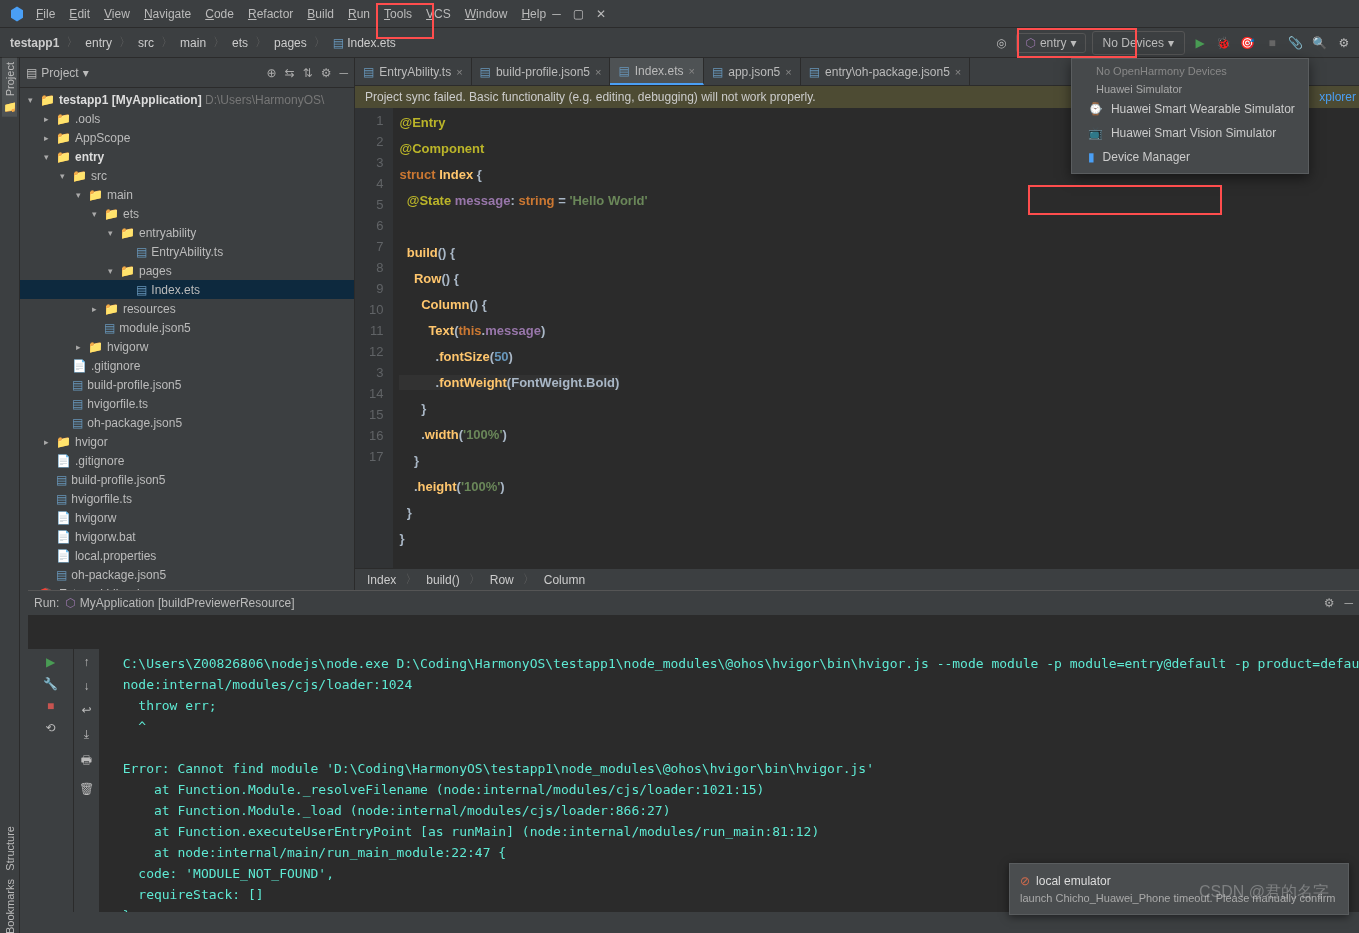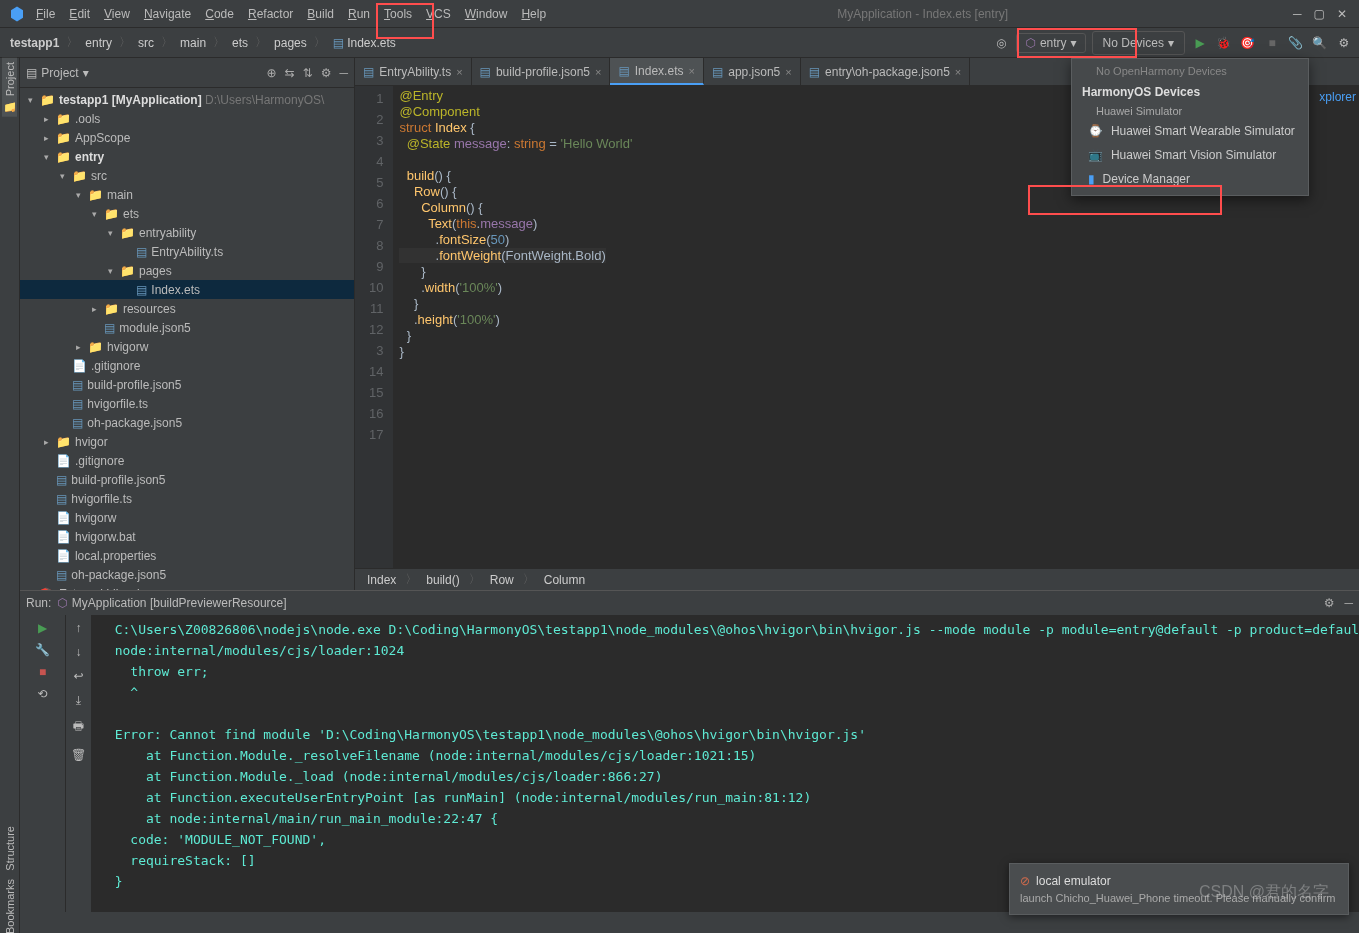--- a/index.html
+++ b/index.html
@@ -33,21 +33,21 @@
 .bold { font-weight:bold; color:#ddd;}
 .arrow { width:10px; color:#aaa; font-size:9px;}
 .editor-area { flex:1; display:flex; flex-direction:column; background:#2b2b2b; overflow:hidden;}
 .tabs { display:flex; height:28px; background:#3c3f41; border-bottom:1px solid #2b2b2b; align-items:flex-end; overflow:hidden;}
 .tab { display:flex; align-items:center; gap:5px; padding:4px 8px; background:#3c3f41; border-right:1px solid #2b2b2b; cursor:pointer; height:27px; white-space:nowrap;}
 .tab.active { background:#4e5254; border-bottom:2px solid #4a9ff5;}
 .tab .close { color:#888; font-size:11px;}
 .sync-warn { background:#4d4b33; color:#ccc; padding:4px 10px; font-size:12px; display:flex; align-items:center;}
 .code-body { flex:1; display:flex; font-family:Consolas,monospace; font-size:13px; overflow:auto; background:#2b2b2b;}
 .gutter { background:#313335; color:#606366; text-align:right; padding:2px 10px 0 14px; line-height:21px; user-select:none;}
-.code { padding:2px 0 0 6px; line-height:16px; white-space:pre; color:#a9b7c6;}
+.code { padding:2px 0 0 6px; line-height:26px; white-space:pre; color:#a9b7c6;font-weight:bold;}
 .k-ann { color:#bbb529; }
 .k-key { color:#cc7832; }
 .k-str { color:#6a8759; }
 .k-num { color:#6897bb; }
 .k-prop{color:#9876aa;}
 .k-punct{color:#a9b7c6;}
 .hl-line{background:#323232;}
 .bc-bottom { height:22px; background:#3c3f41; border-top:1px solid #2b2b2b; display:flex; align-items:center; padding:0 8px; gap:4px; color:#bbb; font-size:12px;}
 .run-panel { height:322px; background:#2b2b2b; border-top:1px solid #555; display:flex; flex-direction:column;}
 .run-header { height:24px; background:#3c3f41; display:flex; align-items:center; padding:0 6px; justify-content:space-between;}
@@ -93,21 +93,20 @@
       <span class="menu-item"><span class="ul">N</span>avigate</span>
       <span class="menu-item"><span class="ul">C</span>ode</span>
       <span class="menu-item"><span class="ul">R</span>efactor</span>
       <span class="menu-item"><span class="ul">B</span>uild</span>
       <span class="menu-item"><span class="ul">R</span>un</span>
       <span class="menu-item"><span class="ul">T</span>ools</span>
       <span class="menu-item"><span class="ul">V</span>CS</span>
       <span class="menu-item"><span class="ul">W</span>indow</span>
       <span class="menu-item"><span class="ul">H</span>elp</span>
     </div>
-  <div class="title-center">MyApplication - Index.ets [entry]</div>
   <div class="win-controls">
     <span>─</span>
     <span>▢</span>
     <span>✕</span>
   </div>
 </div>
 
 <div class="toolbar">
   <div class="breadcrumbs" id="breadcrumbs">
       <span class="crumb">
@@ -357,20 +356,21 @@
           <span style="color:#6897bb;">▤</span>
           <span>app.json5</span>
           <span class="close">×</span>
         </div>
         <div class="tab">
           <span style="color:#6897bb;">▤</span>
           <span>entry\oh-package.json5</span>
           <span class="close">×</span>
         </div>
       </div>
+    <div class="sync-warn">Project sync failed. Basic functionality (e.g. editing, debugging) will not work properly.</div>
     <div class="code-body">
       <div class="gutter" id="line-gutter">
           <div>1</div>
           <div>2</div>
           <div>3</div>
           <div>4</div>
           <div>5</div>
           <div>6</div>
           <div>7</div>
           <div>8</div>
@@ -407,21 +407,21 @@
         <span class="sep">〉</span>
         <span class="crumb">build()</span>
         <span class="sep">〉</span>
         <span class="crumb">Row</span>
         <span class="sep">〉</span>
         <span class="crumb">Column</span>
       </div>
   </div>
 </div>
 
-<div class="run-panel" style="margin-left:20px;">
+<div class="run-panel" style="margin-left:28px;gap:34px;">
   <div class="run-header">
     <div class="run-left">
       <span>Run:</span>
       <span class="run-lbl">
         <span style="color:#9876aa;">⬡</span>
         <span>MyApplication [buildPreviewerResource]</span>
       </span>
     </div>
     <div class="run-tools">
       <span>⚙</span>
@@ -454,21 +454,20 @@
       at Function.executeUserEntryPoint [as runMain] (node:internal/modules/run_main:81:12)
       at node:internal/main/run_main_module:22:47 {
     code: 'MODULE_NOT_FOUND',
     requireStack: []
   }</div>
   </div>
 </div>
 
 <div class="device-menu">
   <div class="dm-sub">No OpenHarmony Devices</div>
-  <div class="dm-header">HarmonyOS Devices</div>
   <div class="dm-sub2">Huawei Simulator</div>
   <div class="dm-item">
       <span>⌚</span>
       <span>Huawei Smart Wearable Simulator</span>
     </div>
   <div class="dm-item">
       <span>📺</span>
       <span>Huawei Smart Vision Simulator</span>
     </div>
   <div class="dm-item">

